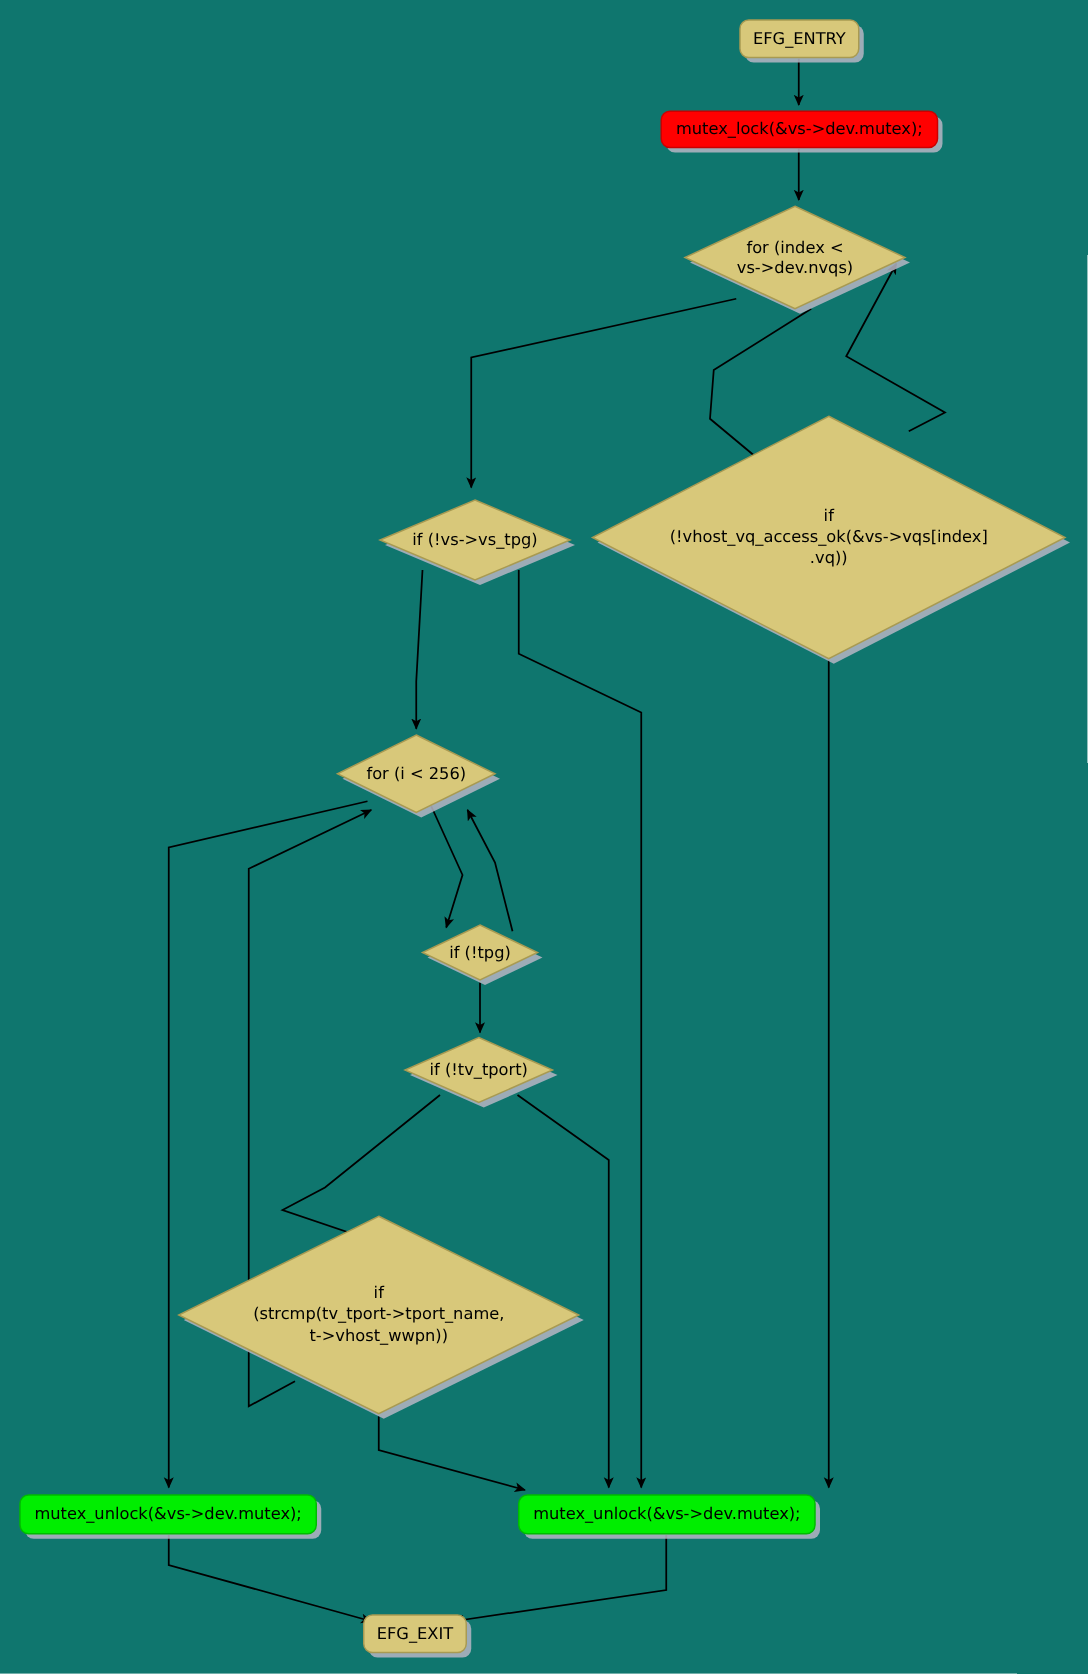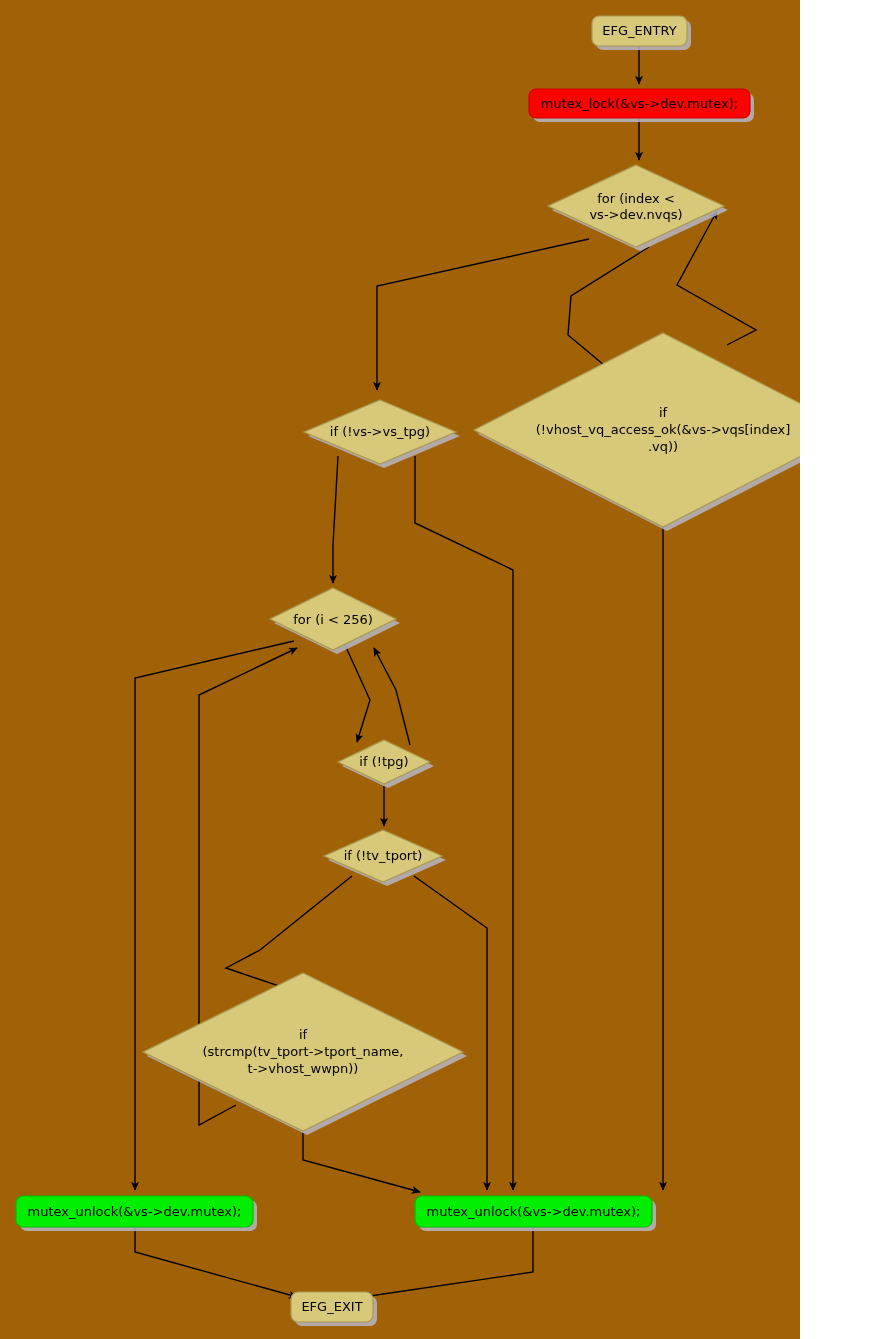--- a/index.html
+++ b/index.html
@@ -2,23 +2,23 @@
 <html><head>
 <meta charset="utf-8">
 <style>
   html, body {
     margin: 0;
     padding: 0;
     background: #ffffff;
   }
   #canvas-wrap {
     position: relative;
-    width: 800px;
+    width: 870px;
     height: 1339px;
-    background: #a16207;
+    background: #0f766e;
     overflow: hidden;
     font-family: "DejaVu Sans", sans-serif;
     text-align: right;
   }
   svg#flow {
     display: block;
     width: 870px;
     height: 1339px;
   }
   .node-text {

